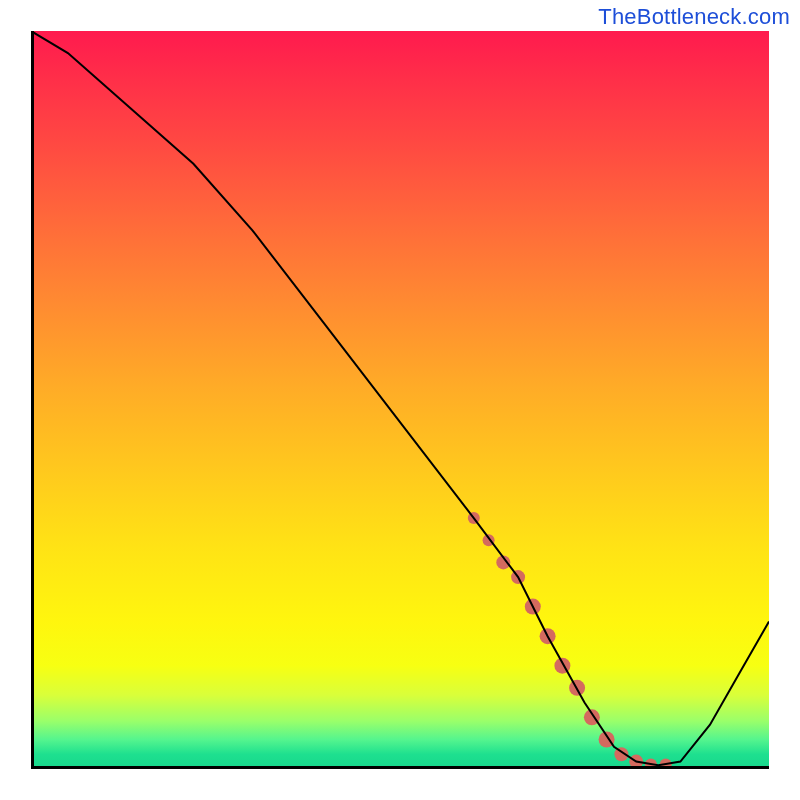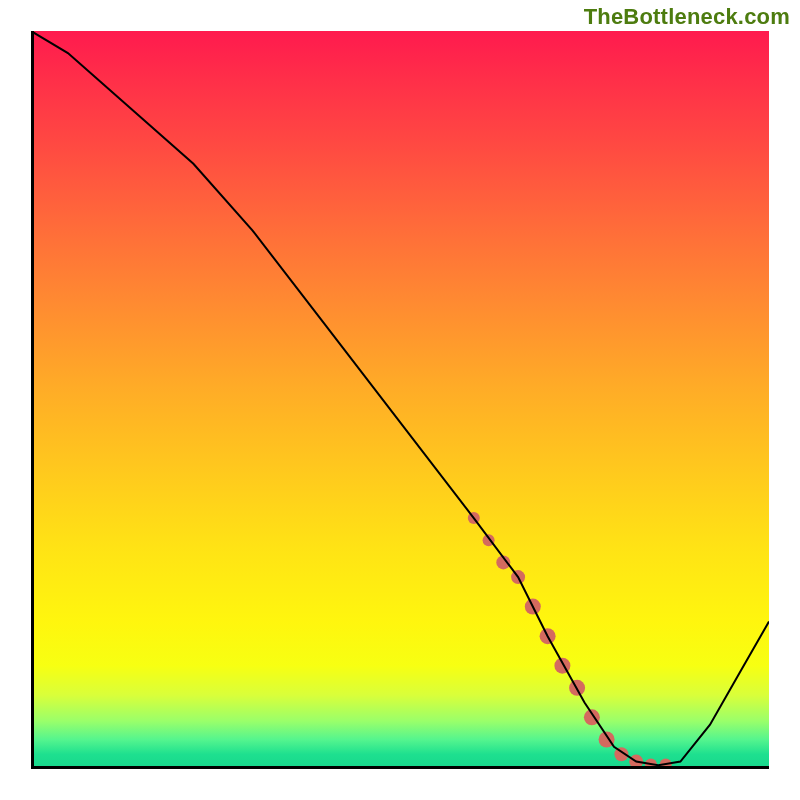--- a/index.html
+++ b/index.html
@@ -14,22 +14,22 @@
   .frame {
     position: relative;
     width: 800px;
     height: 800px;
   }
   .watermark {
     position: absolute;
     top: 4px;
     right: 10px;
     font-size: 22px;
-    font-weight: bold;
-    color: #4d7c0f;
+    font-weight: normal;
+    color: #1d4ed8;
     letter-spacing: 0.2px;
     z-index: 50;
   }
   .plot {
     position: absolute;
     left: 31px;
     top: 31px;
     width: 738px;
     height: 738px;
     overflow: hidden;

